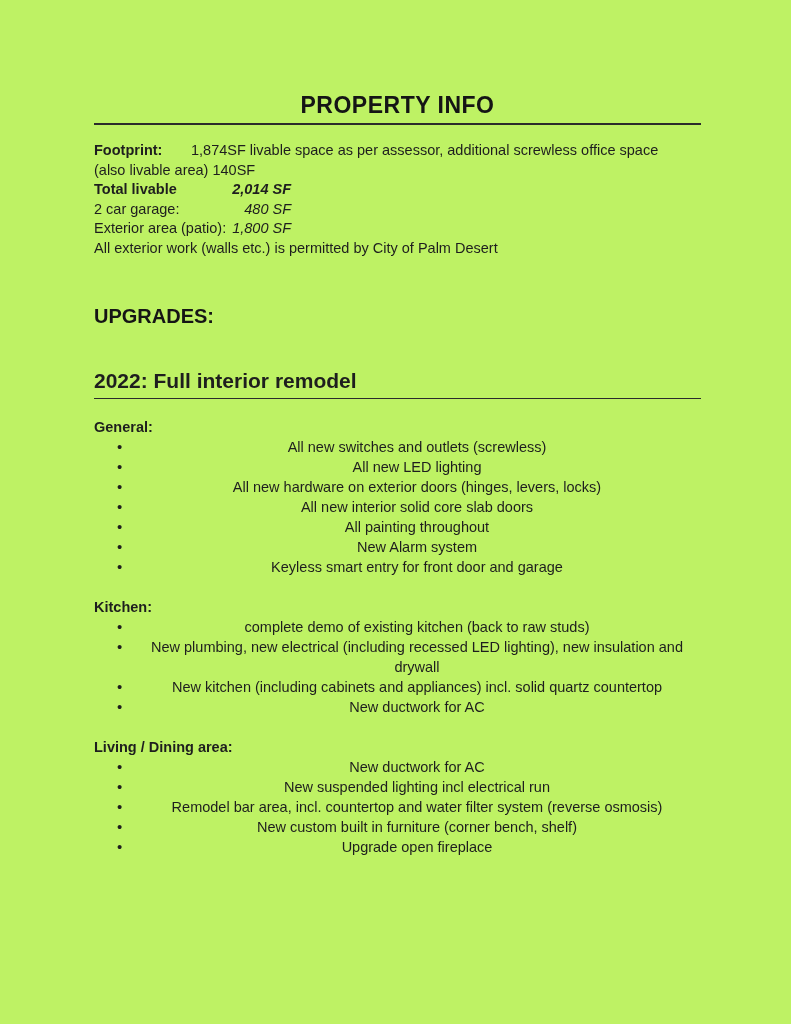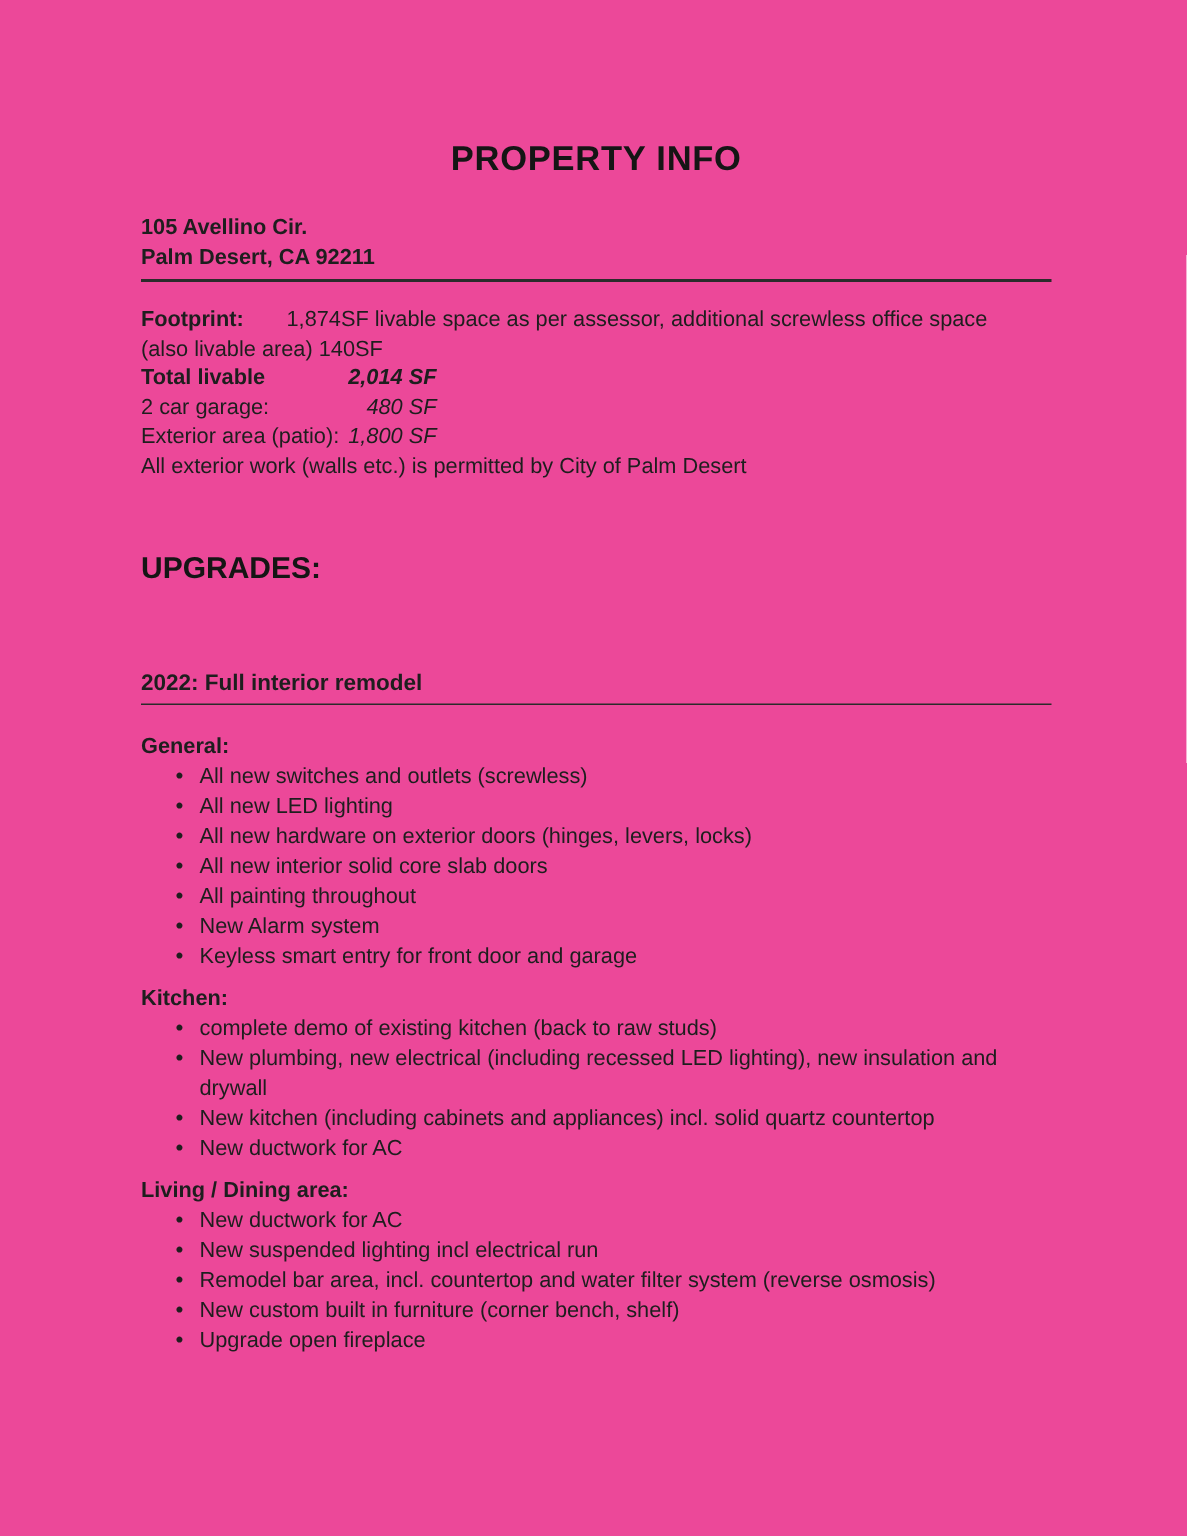--- a/index.html
+++ b/index.html
@@ -6,21 +6,21 @@
   html, body {
     width: 791px;
     background: #ffffff;
     font-family: "Liberation Sans", "DejaVu Sans", sans-serif;
     color: #1e1e1e;
   }
   .page {
     position: relative;
     width: 791px;
     height: 1024px;
-    background: #ec4899;
+    background: #bef264;
     overflow: hidden;
   }
   .content {
     position: absolute;
     left: 94px;
     top: 0;
     width: 607px;
   }
   .doc-title {
     margin-top: 92px;
@@ -64,41 +64,42 @@
     font-style: italic;
   }
   .fp-row.bold { font-weight: bold; }
   .upgrades-heading {
     margin-top: 47px;
     font-size: 20px;
     font-weight: bold;
     color: #151515;
   }
   .remodel-heading {
-    margin-top: 56px;
-    font-size: 15px;
+    margin-top: 41px;
+    font-size: 21px;
     font-weight: bold;
   }
   .rule2 {
     border: none;
     border-top: 1.5px solid #2b2b2b;
     margin-top: 5px;
     width: 100%;
   }
   .group-title {
     font-size: 14.5px;
     font-weight: bold;
   }
   .group-title.first { margin-top: 20px; }
-  .group-title.later { margin-top: 10px; }
+  .group-title.later { margin-top: 22px; }
   ul.bullets {
     list-style: none;
     margin-top: 2px;
     font-size: 14.5px;
     line-height: 20px;
+    text-align: center;
   }
   ul.bullets li {
     position: relative;
     padding-left: 39px;
   }
   ul.bullets li::before {
     content: "\2022";
     position: absolute;
     left: 23px;
     top: 0;
@@ -106,24 +107,20 @@
   }
 </style>
 </head>
 <body>
 
 <div class="page">
   <div class="content">
 
     <div class="doc-title">PROPERTY INFO</div>
 
-    <div class="address-block">
-      <div>105 Avellino Cir.</div>
-      <div>Palm Desert, CA 92211</div>
-    </div>
     <hr class="rule">
 
     <div class="footprint-block">
       <div>
         <span class="fp-label">Footprint:</span><span>1,874SF livable space as per assessor, additional screwless office space</span><br>
         <span>(also livable area) 140SF</span>
       </div>
       <div class="fp-row bold">
         <span class="fp-value">2,014 SF</span>
         <span>Total livable</span>

